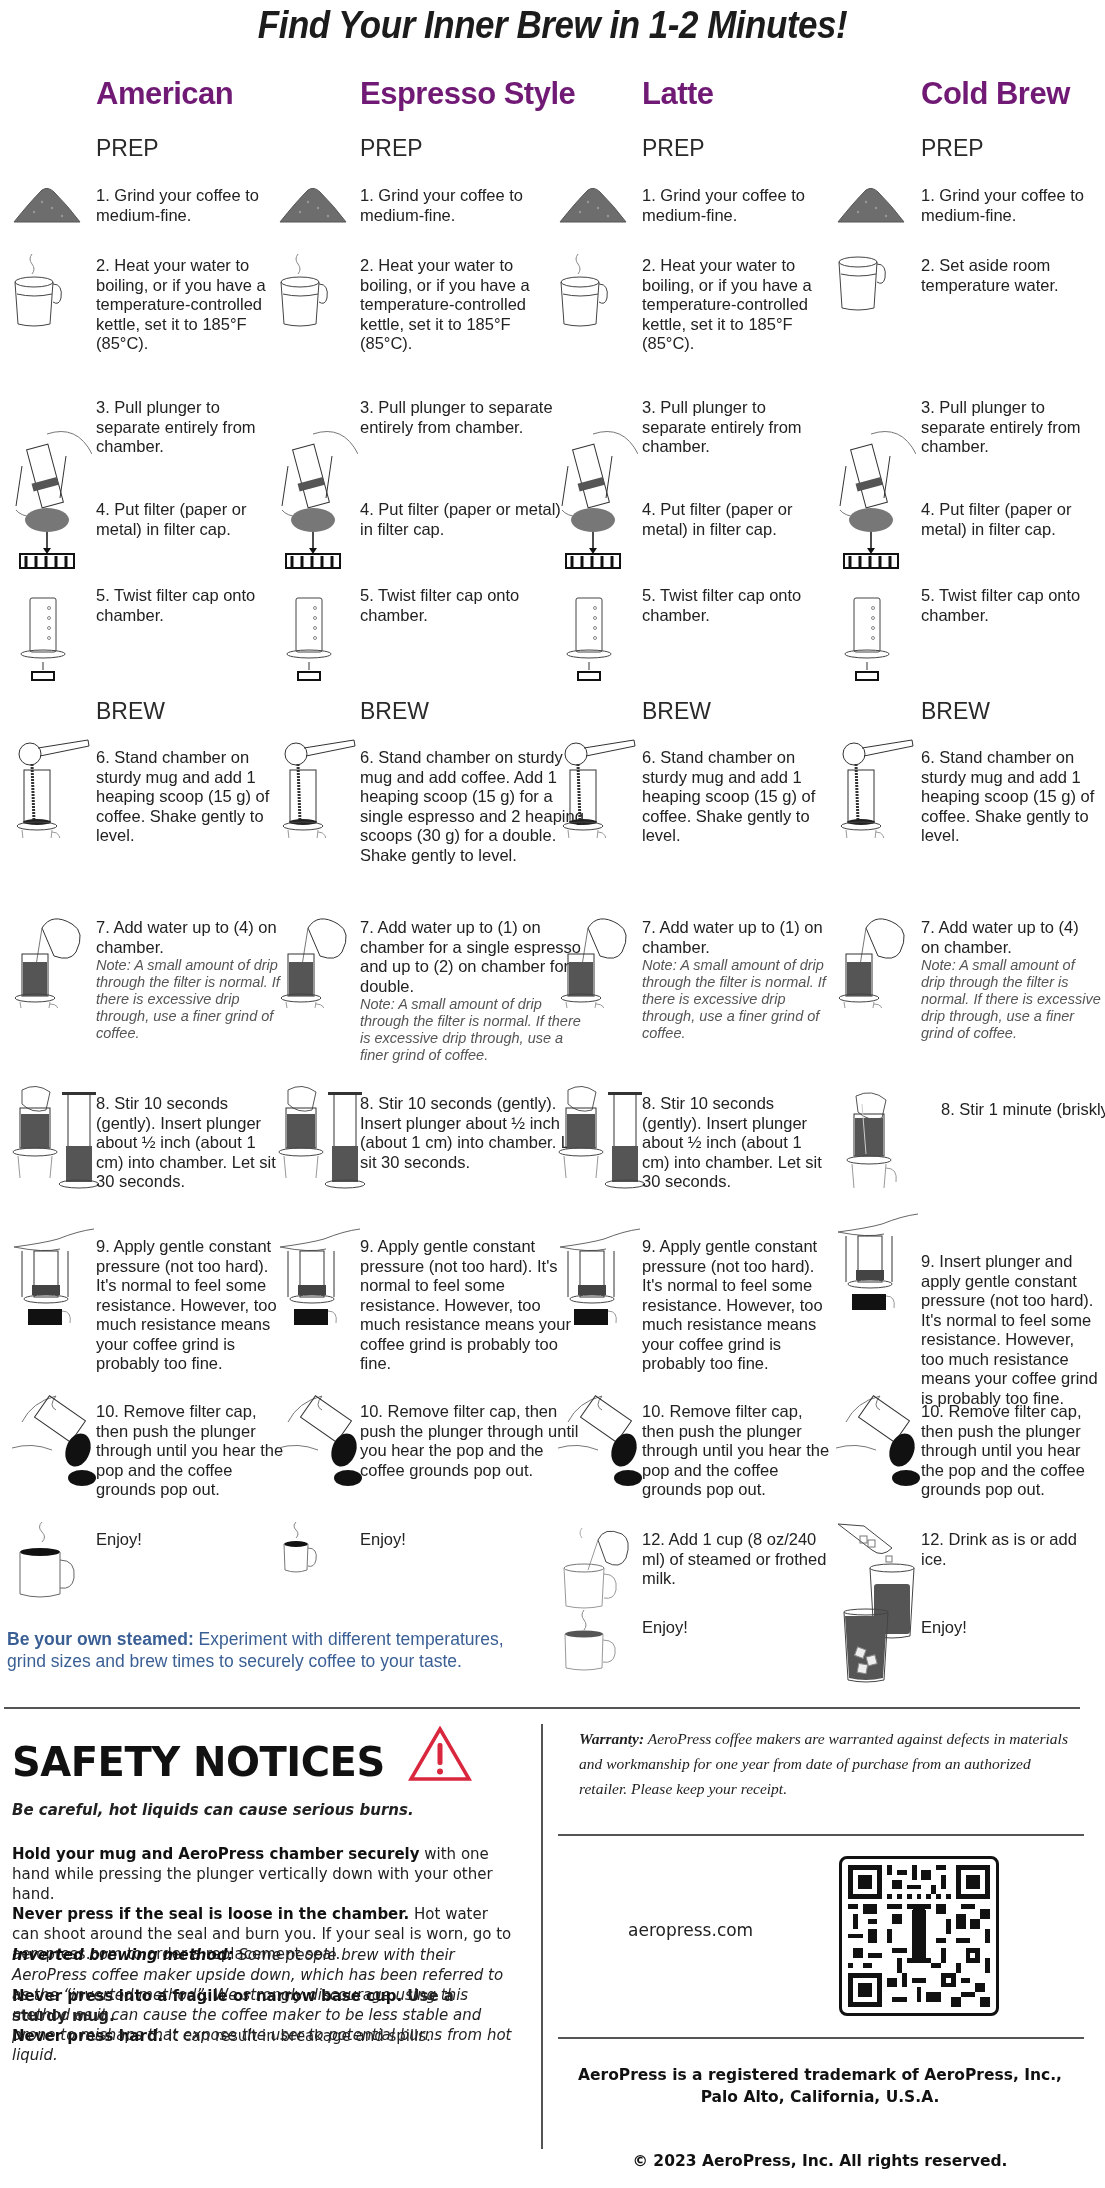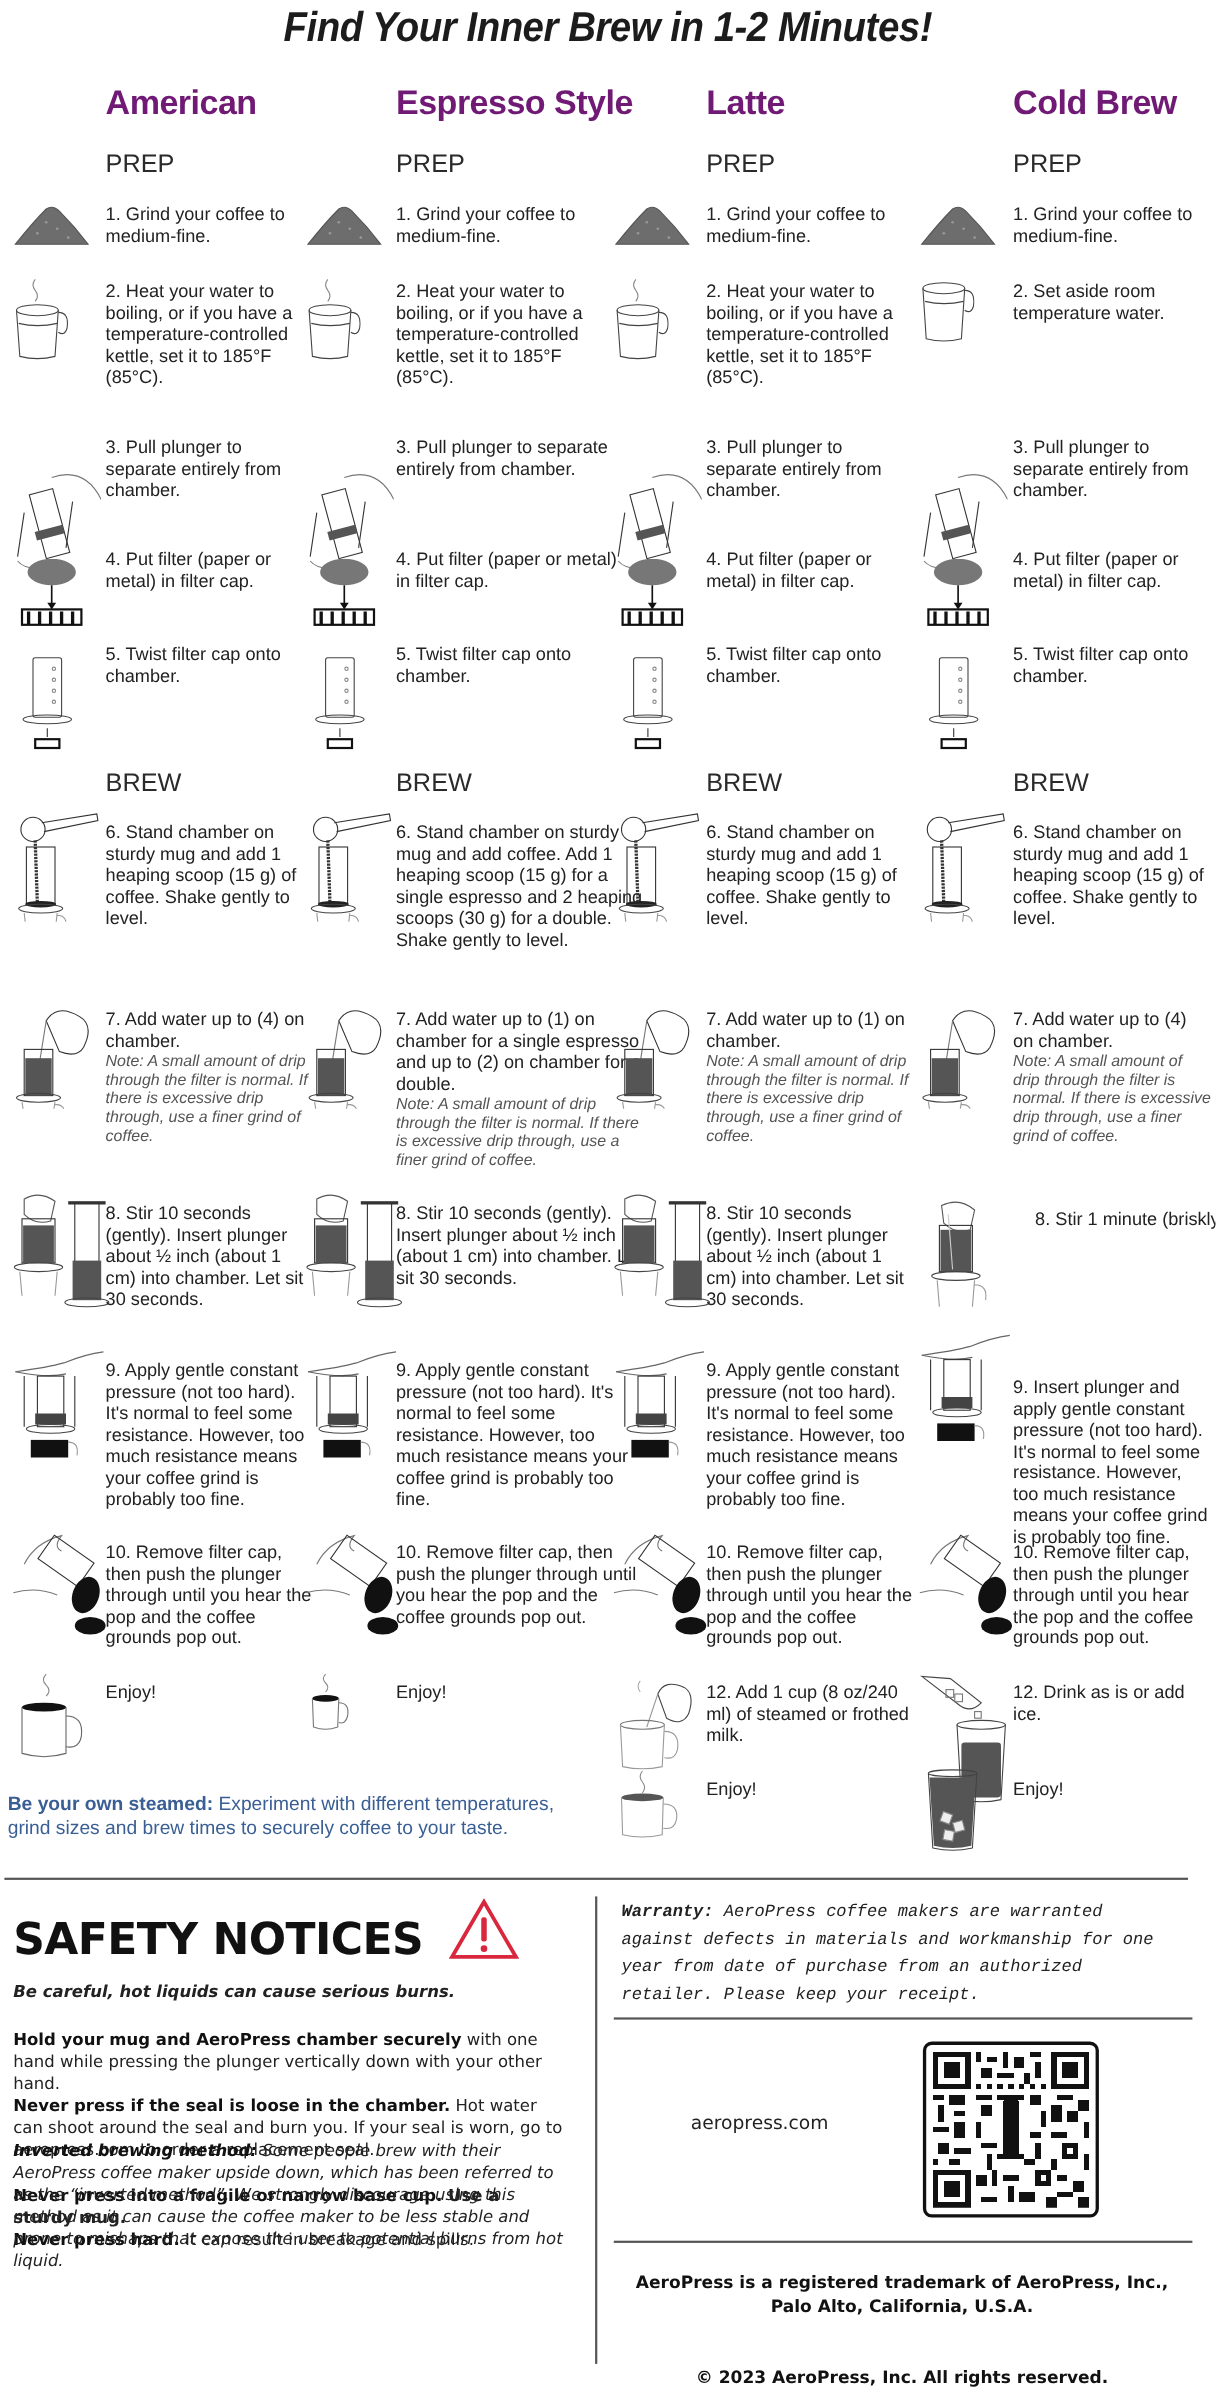--- a/index.html
+++ b/index.html
@@ -34,22 +34,22 @@
   .safety-title {
     position: absolute; left: 12px; top: 1726px; font-size: 40px; font-weight: bold;
     font-family: "DejaVu Sans", sans-serif; letter-spacing: -0.5px; color: #111;
   }
   .safety-p {
     position: absolute; left: 12px; width: 500px;
     font-family: "DejaVu Sans", sans-serif; font-size: 15px; line-height: 20px; color: #222;
   }
   .safety-p b { color: #111; }
   .warranty {
-    position: absolute; left: 565px; top: 1726px; width: 500px;
-    font-family: Liberation Mono, monospace; font-style: italic; font-size: 15.5px; line-height: 25px; color: #222;
+    position: absolute; left: 579px; top: 1726px; width: 500px;
+    font-family: Liberation Serif, serif; font-style: italic; font-size: 15.5px; line-height: 25px; color: #222;
   }
   .site { position: absolute; left: 628px; top: 1920px; font-family: "DejaVu Sans", sans-serif; font-size: 17px; color: #222; }
   .qr { position: absolute; left: 839px; top: 1856px; width: 160px; height: 160px; border: 3px solid #111; border-radius: 8px; padding: 6px; }
   .tm { position: absolute; left: 560px; top: 2064px; width: 520px; text-align: center; font-family: "DejaVu Sans", sans-serif; font-weight: bold; font-size: 15.5px; line-height: 22px; color: #111; }
   .copy { position: absolute; left: 560px; top: 2152px; width: 520px; text-align: center; font-family: "DejaVu Sans", sans-serif; font-weight: bold; font-size: 15.5px; color: #111; }
 </style>
 </head>
 <body>
 
 <div class="title">Find Your Inner Brew in 1-2 Minutes!</div>

